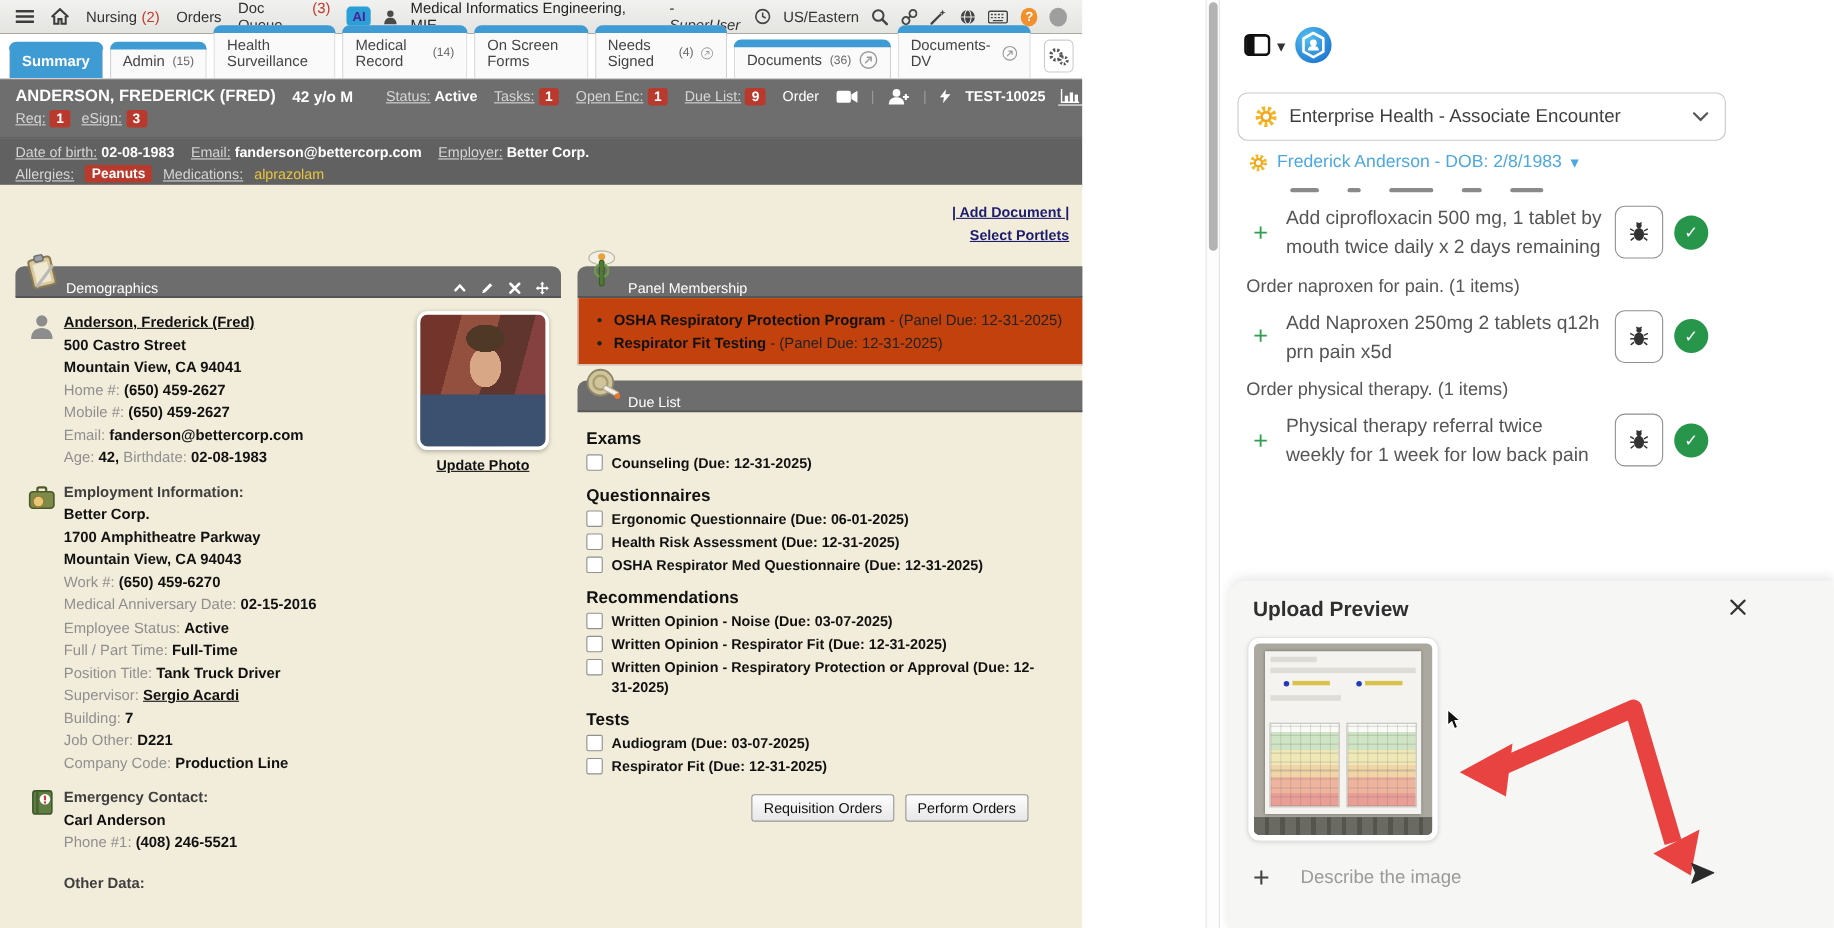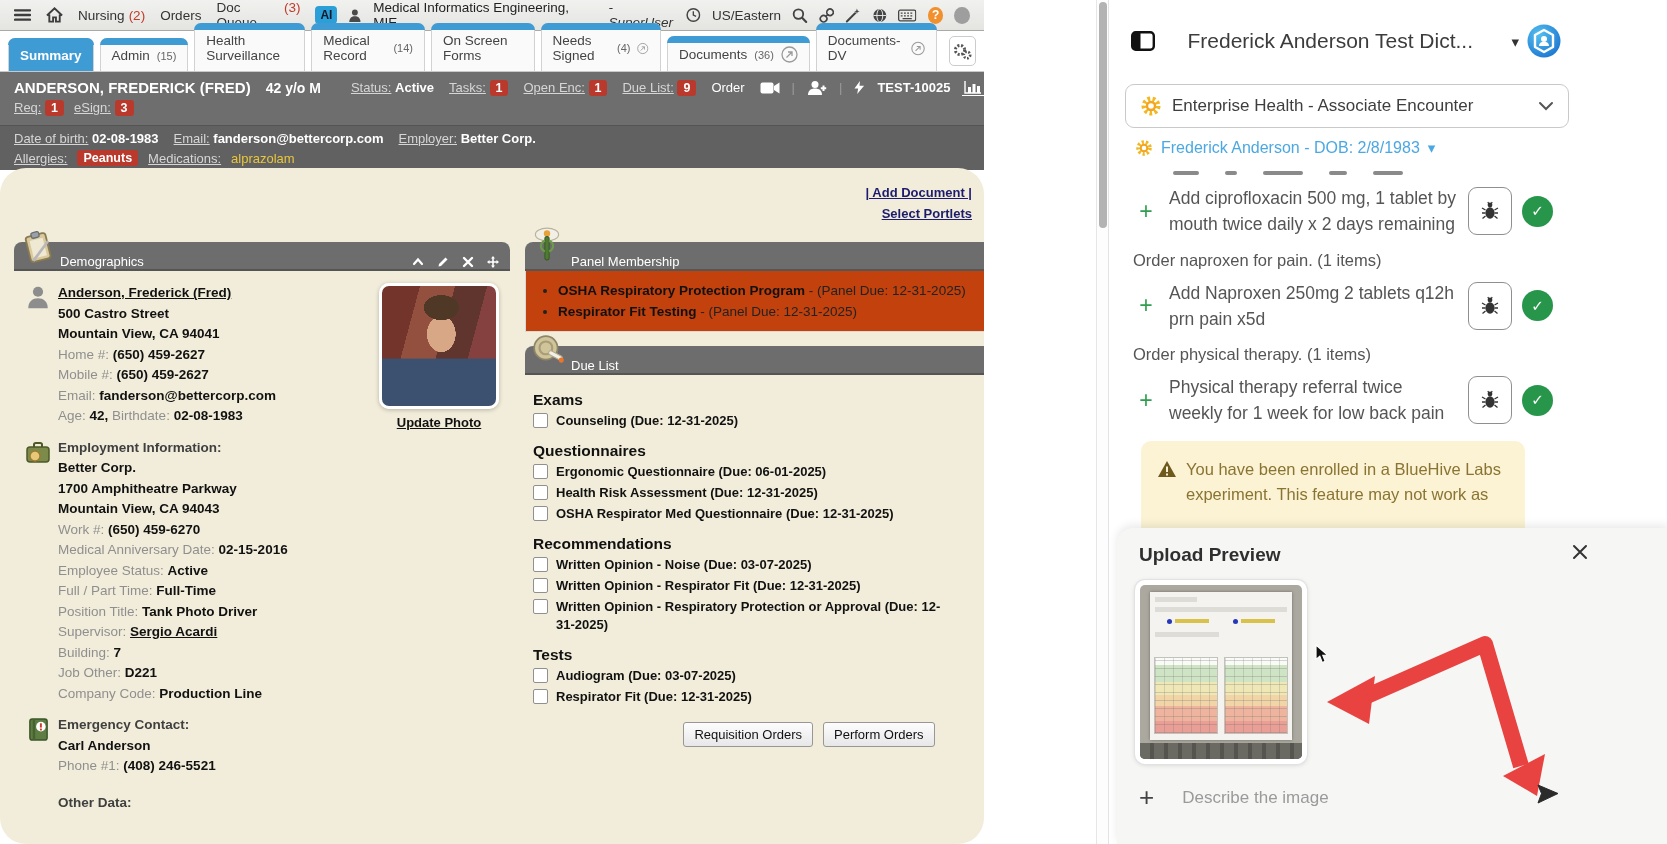--- a/index.html
+++ b/index.html
@@ -9,21 +9,21 @@
   
   .left-pane{position:absolute;left:0;top:0;width:984px;height:844px;overflow:hidden;}
   .vscroll{position:absolute;left:1096px;top:0;width:12px;height:844px;background:#fdfdfd;border-left:1px solid #e6e6e6;}
   .vscroll .thumb{position:absolute;left:2px;top:2px;width:8px;height:226px;background:#b3b3b3;border-radius:4px;}
   
   .navbar{height:30px;background:linear-gradient(#f1f1ef,#e4e4e1);border-bottom:1px solid #a9a9a6;
           display:flex;align-items:center;gap:15px;padding:0 14px;font-size:13.5px;color:#333;}
   .navbar .nav-link{display:flex;gap:4px;cursor:pointer;}
   .navbar .cnt{color:#c23b2a;}
   .nav-right{margin-left:auto;display:flex;align-items:center;gap:11px;}
-  .ai-badge{background:#2a9fd8;color:#0f172a;font-weight:bold;font-size:12px;padding:2px 5px;border-radius:4px;}
+  .ai-badge{background:#2a9fd8;color:#4c1d95;font-weight:bold;font-size:12px;padding:2px 5px;border-radius:4px;}
   .org{color:#222;} .role{font-style:italic;margin-left:19px;}
   .gray-dot{width:17px;height:17px;border-radius:50%;background:#9e9e9e;}
   .qmark{width:17px;height:17px;border-radius:50%;background:#f1902c;color:#fff;font-weight:bold;
          font-size:12px;display:flex;align-items:center;justify-content:center;}
   
   .tabrow{height:40px;background:#fff;display:flex;align-items:flex-end;gap:6px;padding:0 8px;border-bottom:1px solid #c9c9c9;}
   .tab{position:relative;border:1px solid #d2d2d2;border-bottom:none;border-radius:7px 7px 0 0;background:#fafafa;
        padding:9px 11px 8px;font-size:13.5px;color:#444;display:flex;align-items:center;gap:7px;cursor:pointer;}
   .tab::before{content:"";position:absolute;top:-1px;left:-1px;right:-1px;height:7px;background:#3e9bd4;border-radius:7px 7px 0 0;}
   .tab .tcnt{font-size:11px;color:#666;}
@@ -37,21 +37,21 @@
   .prow{display:flex;align-items:center;gap:15px;font-size:13px;white-space:nowrap;}
   .pname{font-weight:bold;font-size:15px;} .page{font-weight:bold;font-size:14px;}
   .plabel{color:#d6d6d6;text-decoration:underline;} .pval{color:#fff;font-weight:bold;}
   .badge{background:#b93a2d;color:#fff;font-weight:bold;font-size:12.5px;border-radius:3px;padding:1px 6px;}
   .icon-cluster{margin-left:auto;display:flex;align-items:center;gap:12px;padding-right:24px;}
   .sep{color:#9b9b9b;}
   .row2{margin-top:4px;display:flex;align-items:center;gap:10px;font-size:13px;}
   .ybadge{color:#e9c63c;}
   .chartbox{border-bottom:1px solid #fff;padding:1px 2px;}
   
-  .beige{position:absolute;left:0;top:168px;right:0;bottom:0;background:#f2edda;border-radius:26px;}
+  .beige{position:absolute;left:0;top:168px;right:0;bottom:0;background:#f2edda;}
   .top-links{position:absolute;right:12px;top:14px;text-align:right;font-size:13px;font-weight:bold;color:#1c1c6e;line-height:21px;}
   .top-links span{text-decoration:underline;cursor:pointer;display:block;}
   
   .portlet{position:absolute;}
   .phead{height:27px;background:#6d6d6d;border-radius:8px 8px 0 0;border-bottom:2px solid #555;
          display:flex;align-items:flex-end;color:#fff;font-size:13px;padding:0 10px 0 46px;position:relative;}
   .phead .ptitle{flex:1;}
   .picons{display:flex;gap:11px;align-items:center;}
   .picons svg{cursor:pointer;}
   .corner-ico{position:absolute;left:6px;top:-13px;}
@@ -500,21 +500,21 @@
             </span>
           <div class="dtxt">
             <div class="dhead">Employment Information:</div>
             <div class="daddr">Better Corp.</div>
             <div class="daddr">1700 Amphitheatre Parkway</div>
             <div class="daddr">Mountain View, CA 94043</div>
             <div><span class="dl">Work #:</span> <span class="dv">(650) 459-6270</span></div>
             <div><span class="dl">Medical Anniversary Date:</span> <span class="dv">02-15-2016</span></div>
             <div><span class="dl">Employee Status:</span> <span class="dv">Active</span></div>
             <div><span class="dl">Full / Part Time:</span> <span class="dv">Full-Time</span></div>
-            <div><span class="dl">Position Title:</span> <span class="dv">Tank Photo Driver</span></div>
+            <div><span class="dl">Position Title:</span> <span class="dv">Tank Truck Driver</span></div>
             <div><span class="dl">Supervisor:</span> <span class="dlink">Sergio Acardi</span></div>
             <div><span class="dl">Building:</span> <span class="dv">7</span></div>
             <div><span class="dl">Job Other:</span> <span class="dv">D221</span></div>
             <div><span class="dl">Company Code:</span> <span class="dv">Production Line</span></div>
           </div>
         </div>
         <div class="dblock">
           <span class="dico">
               <svg width="23" height="25">
                 <use href="#i-ebook"></use>
@@ -720,21 +720,20 @@
 <div class="vscroll">
     <div class="thumb"></div>
   </div>
 
 <div class="right-pane">
 
   <div class="rp-header">
     <svg width="24" height="20">
         <use href="#i-toggle"></use>
       </svg>
-    <span class="rp-title">Frederick Anderson Test Dict...</span>
     <span class="caret">▾</span>
     <svg width="34" height="34">
         <use href="#i-logo"></use>
       </svg>
   </div>
 
   <div class="rp-select">
     <svg width="22" height="22">
         <use href="#i-sun"></use>
       </svg>
@@ -791,26 +790,20 @@
       <span class="plus">+</span>
       <span class="itext">Physical therapy referral twice weekly for 1 week for low back pain</span>
       <span class="bugbtn">
           <svg width="18" height="20">
             <use href="#i-bug"></use>
           </svg>
         </span>
       <span class="chk">✓</span>
     </div>
 
-    <div class="warnbox">
-      <svg width="20" height="18" style="flex:none;margin-top:3px">
-          <use href="#i-warn"></use>
-        </svg>
-      <span>You have been enrolled in a BlueHive Labs experiment. This feature may not work as</span>
-    </div>
   </div>
 
   <div class="upload">
     <div class="up-title">Upload Preview</div>
     <svg class="up-close" width="16" height="16">
         <use href="#i-close"></use>
       </svg>
 
     <div class="thumb-card">
       <div class="thumb-img">

